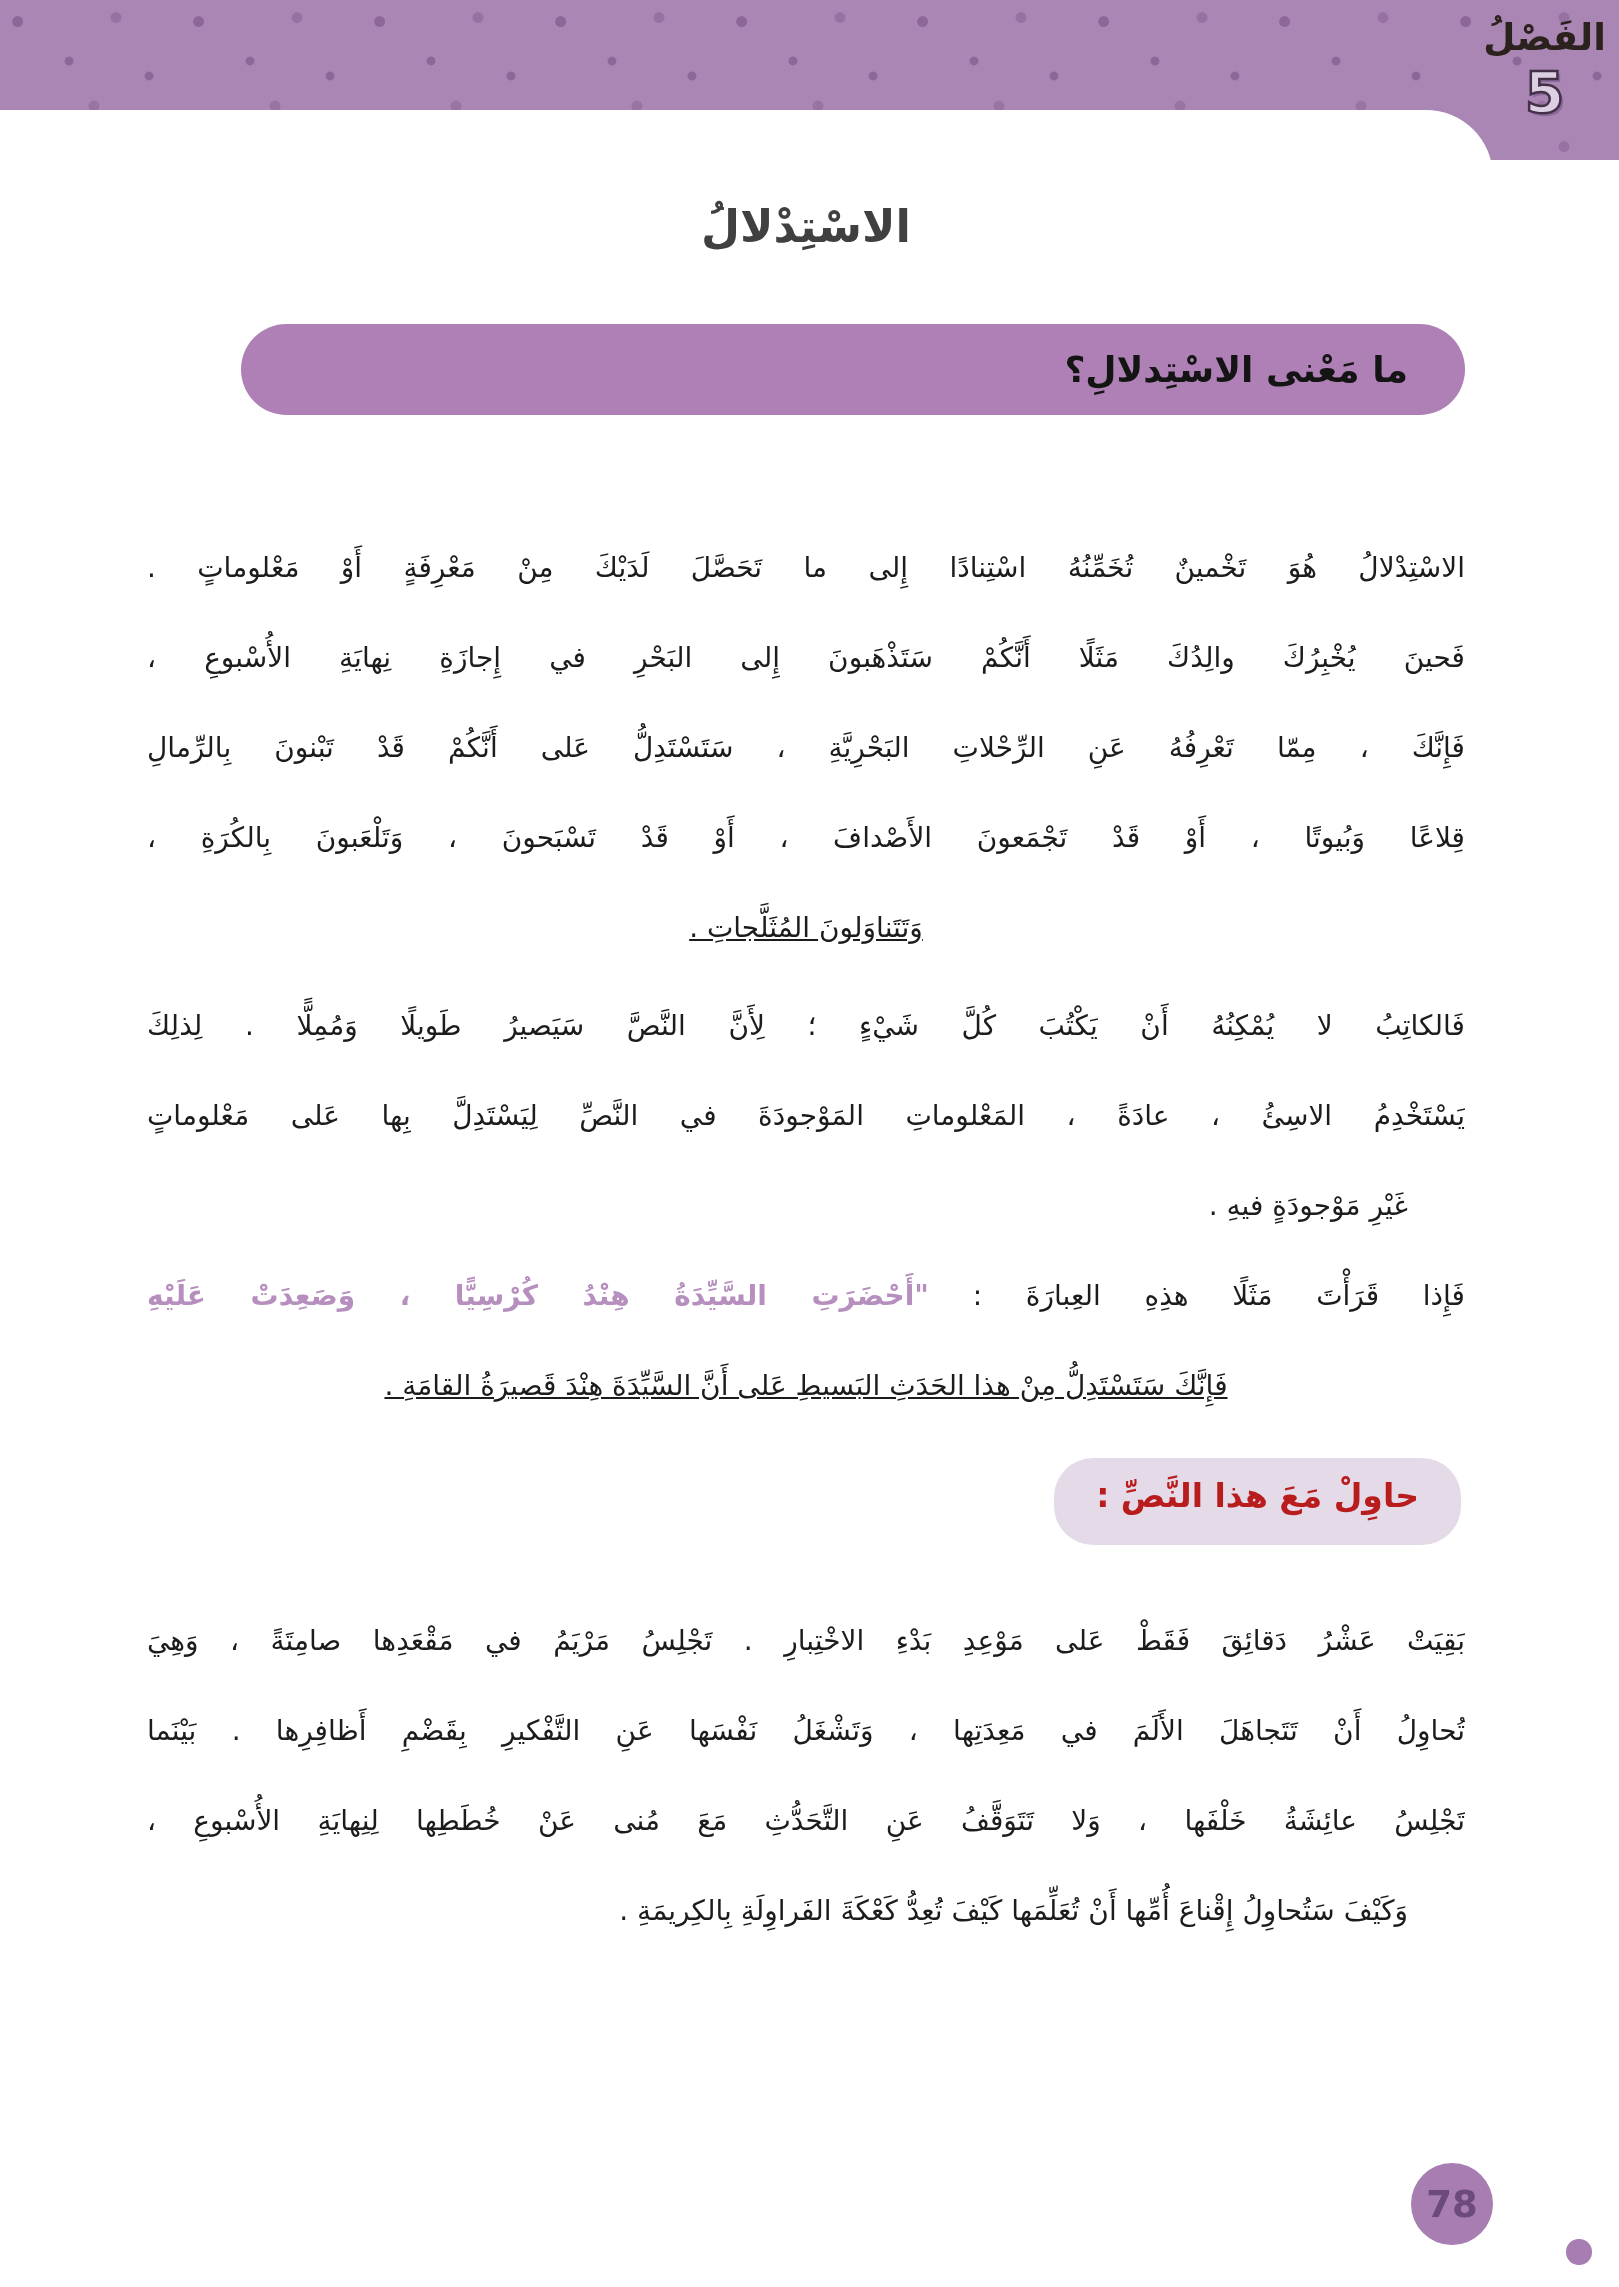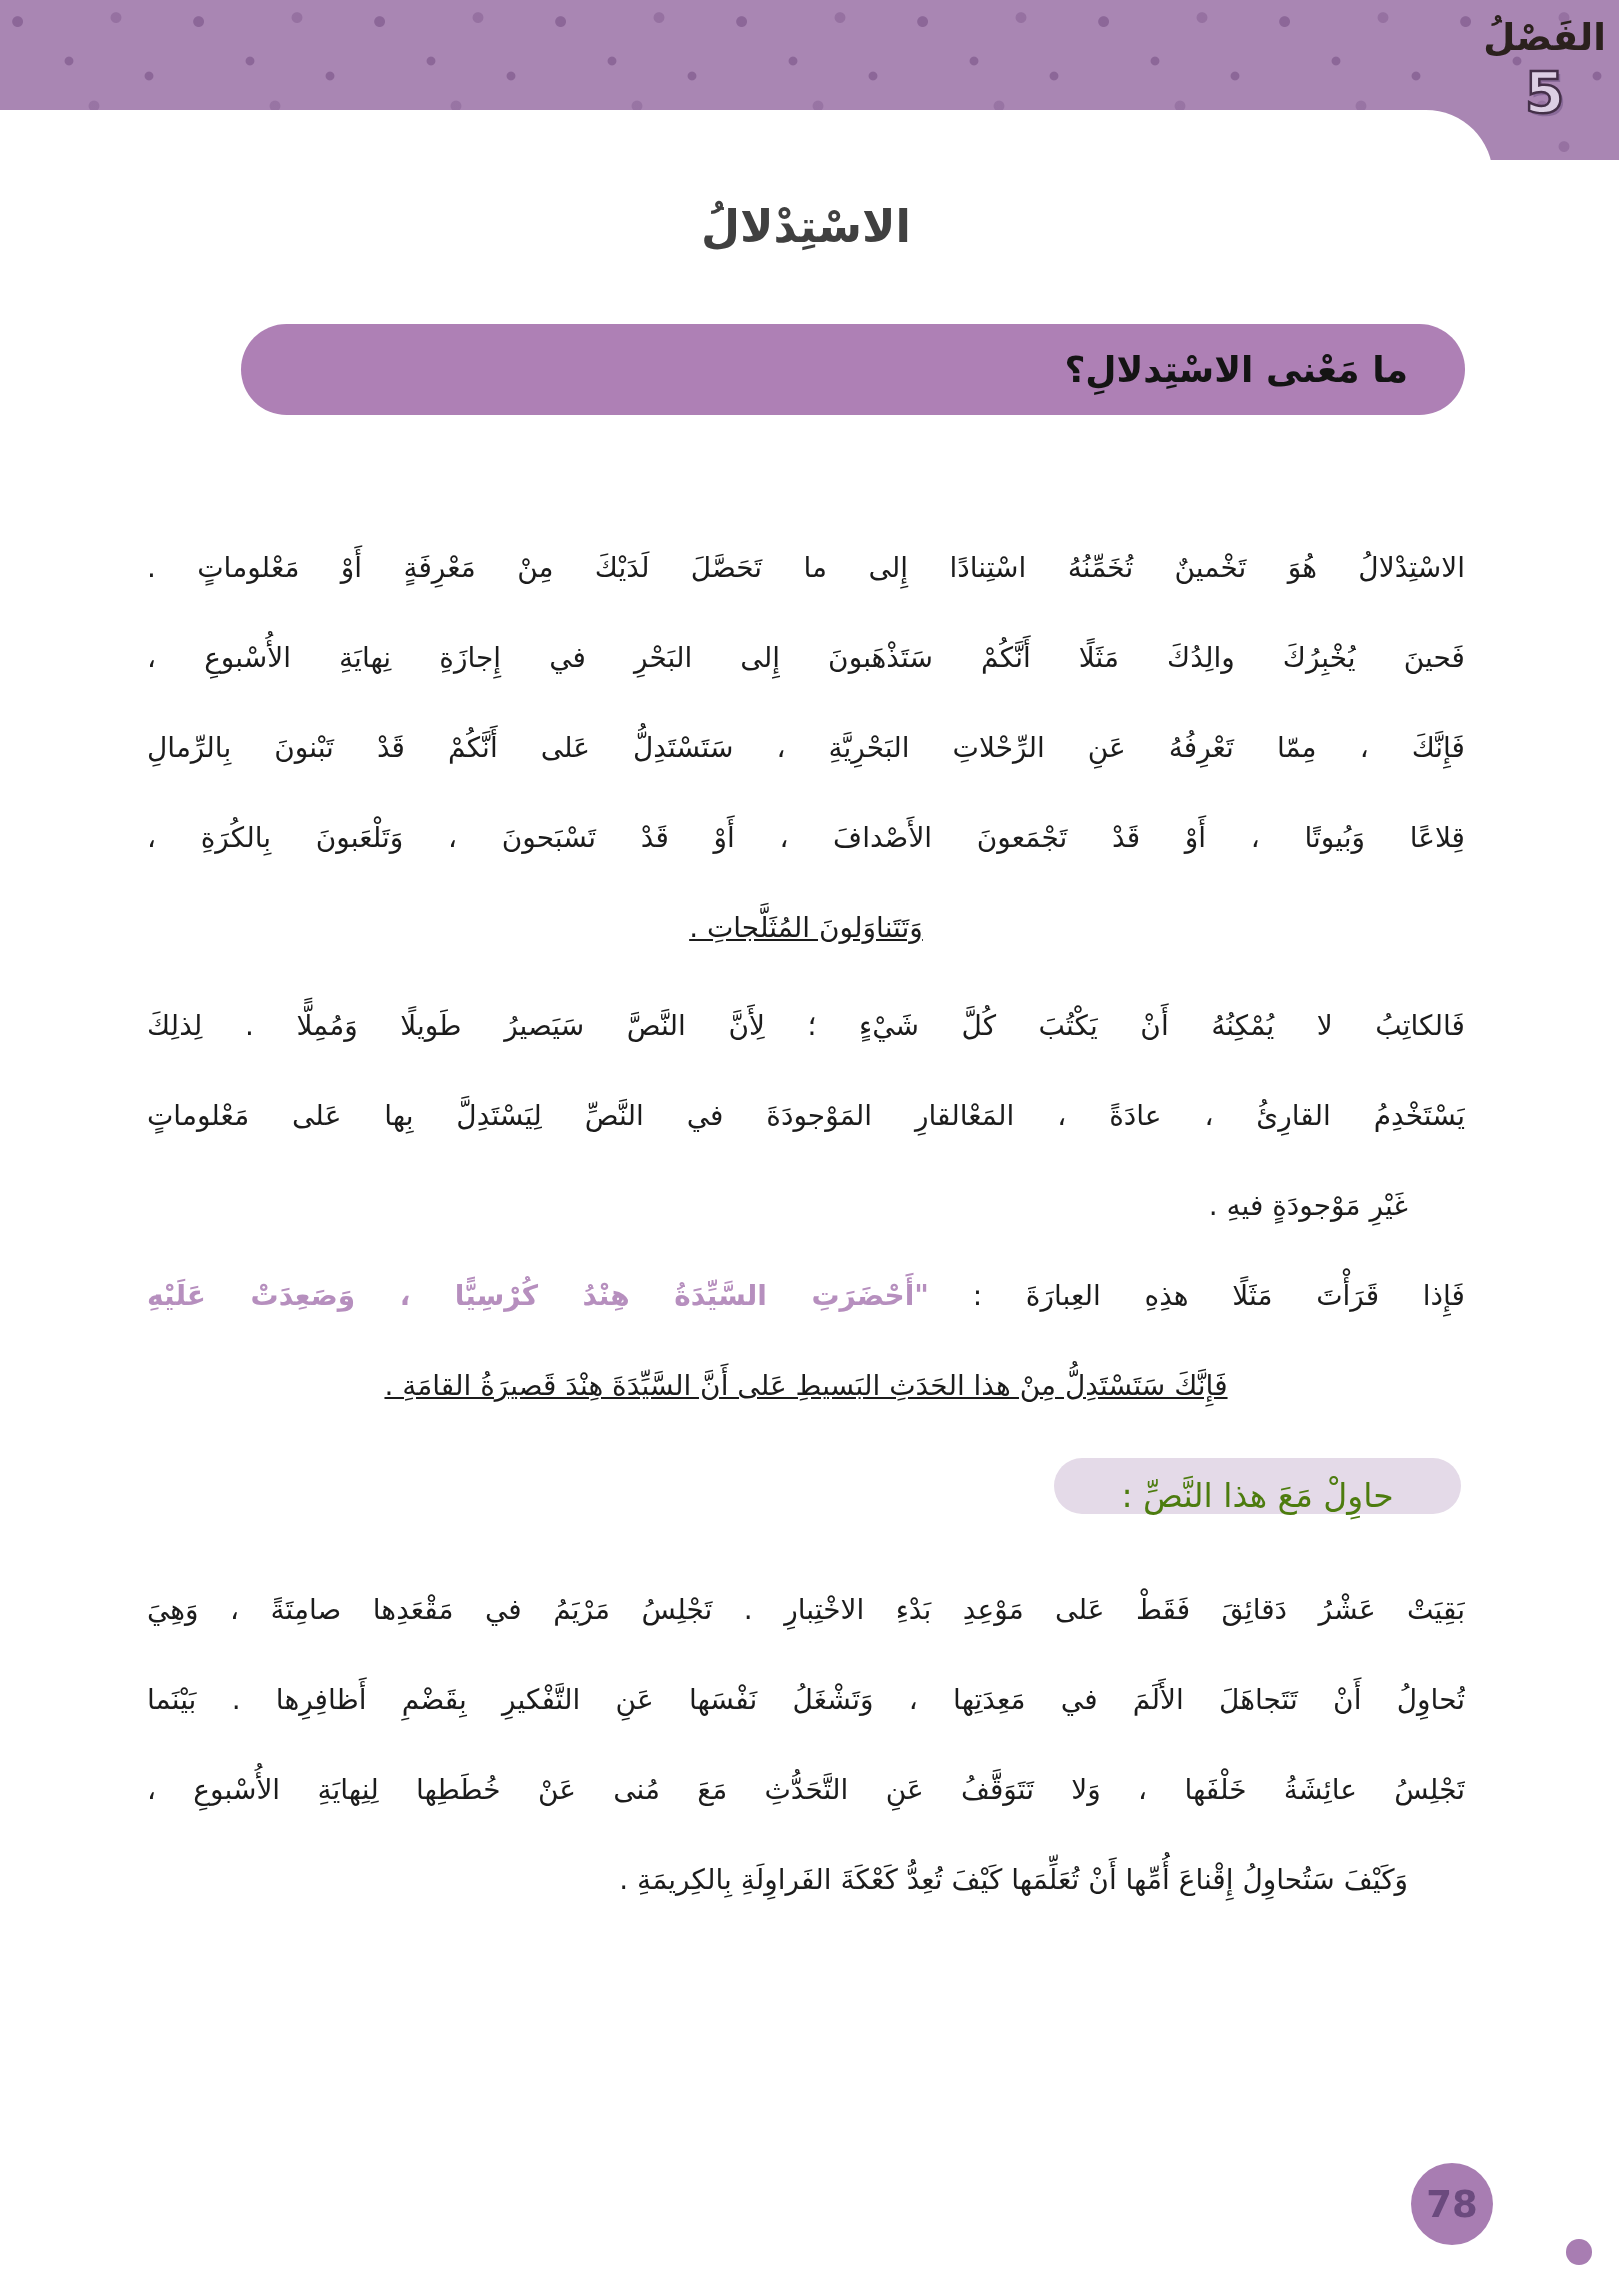--- a/index.html
+++ b/index.html
@@ -56,23 +56,23 @@
   .jline{text-align:justify;text-align-last:justify;}
   .cline{text-align:right;text-align-last:center;text-decoration:underline;}
   .rline{text-align:right;text-align-last:right;padding-left:0;padding-right:57px;}
   .p-def{margin-top:108px;}
   .p-read{margin-top:7.8px;}
   .p-example{margin-top:0;}
   .p-conclusion{margin-top:0;}
   .p-exercise{margin-top:51px;}
   .purple{color:var(--quote-purple,#b68fbe);font-weight:bold;}
   .banner-try{
-    width:407px;height:56px;border-radius:39px;margin:27.4px 3.9px 0 auto;
+    width:407px;height:87px;border-radius:39px;margin:27.4px 3.9px 0 auto;
     background:var(--banner-light,#e4dae8);
-    line-height:76px;text-align:center;font-size:33px;font-weight:normal;color:#4d7c0f;
+    line-height:76px;text-align:center;font-size:33px;font-weight:bold;color:#b91c1c;
   }
   
   .page-badge{
     position:absolute;left:1411px;top:2163px;width:82px;height:82px;border-radius:50%;
     background:var(--badge-purple,#a87db2);
     display:flex;align-items:center;justify-content:center;
     font-size:37px;font-weight:bold;color:#6b4a7e;
   }
   .badge-dot{
     position:absolute;left:1566px;top:2239px;width:25.5px;height:25.5px;border-radius:50%;
@@ -101,21 +101,21 @@
     <div class="para p-def">
       <div class="line jline">الاسْتِدْلالُ هُوَ تَخْمينٌ تُخَمِّنُهُ اسْتِنادًا إِلى ما تَحَصَّلَ لَدَيْكَ مِنْ مَعْرِفَةٍ أَوْ مَعْلوماتٍ .</div>
       <div class="line jline">فَحينَ يُخْبِرُكَ والِدُكَ مَثَلًا أَنَّكُمْ سَتَذْهَبونَ إِلى البَحْرِ في إِجازَةِ نِهايَةِ الأُسْبوعِ ،</div>
       <div class="line jline">فَإِنَّكَ ، مِمّا تَعْرِفُهُ عَنِ الرِّحْلاتِ البَحْرِيَّةِ ، سَتَسْتَدِلُّ عَلى أَنَّكُمْ قَدْ تَبْنونَ بِالرِّمالِ</div>
       <div class="line jline">قِلاعًا وَبُيوتًا ، أَوْ قَدْ تَجْمَعونَ الأَصْدافَ ، أَوْ قَدْ تَسْبَحونَ ، وَتَلْعَبونَ بِالكُرَةِ ،</div>
       <div class="line cline">وَتَتَناوَلونَ المُثَلَّجاتِ .</div>
     </div>
 
     <div class="para p-read">
       <div class="line jline">فَالكاتِبُ لا يُمْكِنُهُ أَنْ يَكْتُبَ كُلَّ شَيْءٍ ؛ لِأَنَّ النَّصَّ سَيَصيرُ طَويلًا وَمُمِلًّا . لِذلِكَ</div>
-      <div class="line jline">يَسْتَخْدِمُ القارِئُ ، عادَةً ، المَعْالقارِ المَوْجودَةَ في النَّصِّ لِيَسْتَدِلَّ بِها عَلى مَعْلوماتٍ</div>
+      <div class="line jline">يَسْتَخْدِمُ الاسِئُ ، عادَةً ، المَعْلوماتِ المَوْجودَةَ في النَّصِّ لِيَسْتَدِلَّ بِها عَلى مَعْلوماتٍ</div>
       <div class="line rline">غَيْرِ مَوْجودَةٍ فيهِ .</div>
     </div>
 
     <div class="para p-example">
       <div class="line jline"><span>فَإِذا قَرَأْتَ مَثَلًا هذِهِ العِبارَةَ : </span><span class="purple">"أَحْضَرَتِ السَّيِّدَةُ هِنْدُ كُرْسِيًّا ، وَصَعِدَتْ عَلَيْهِ</span></div>
     </div>
 
     <div class="para p-conclusion">
       <div class="line cline">فَإِنَّكَ سَتَسْتَدِلُّ مِنْ هذا الحَدَثِ البَسيطِ عَلى أَنَّ السَّيِّدَةَ هِنْدَ قَصيرَةُ القامَةِ .</div>
     </div>

